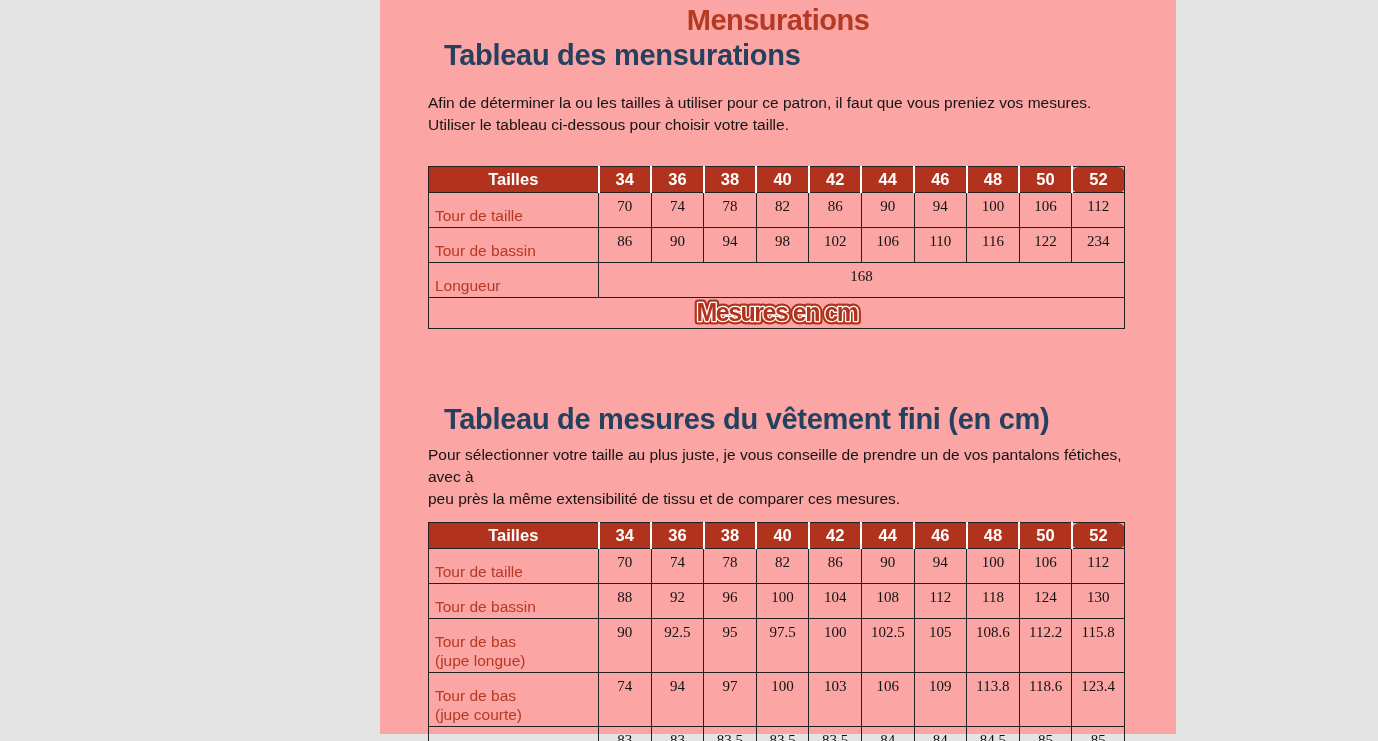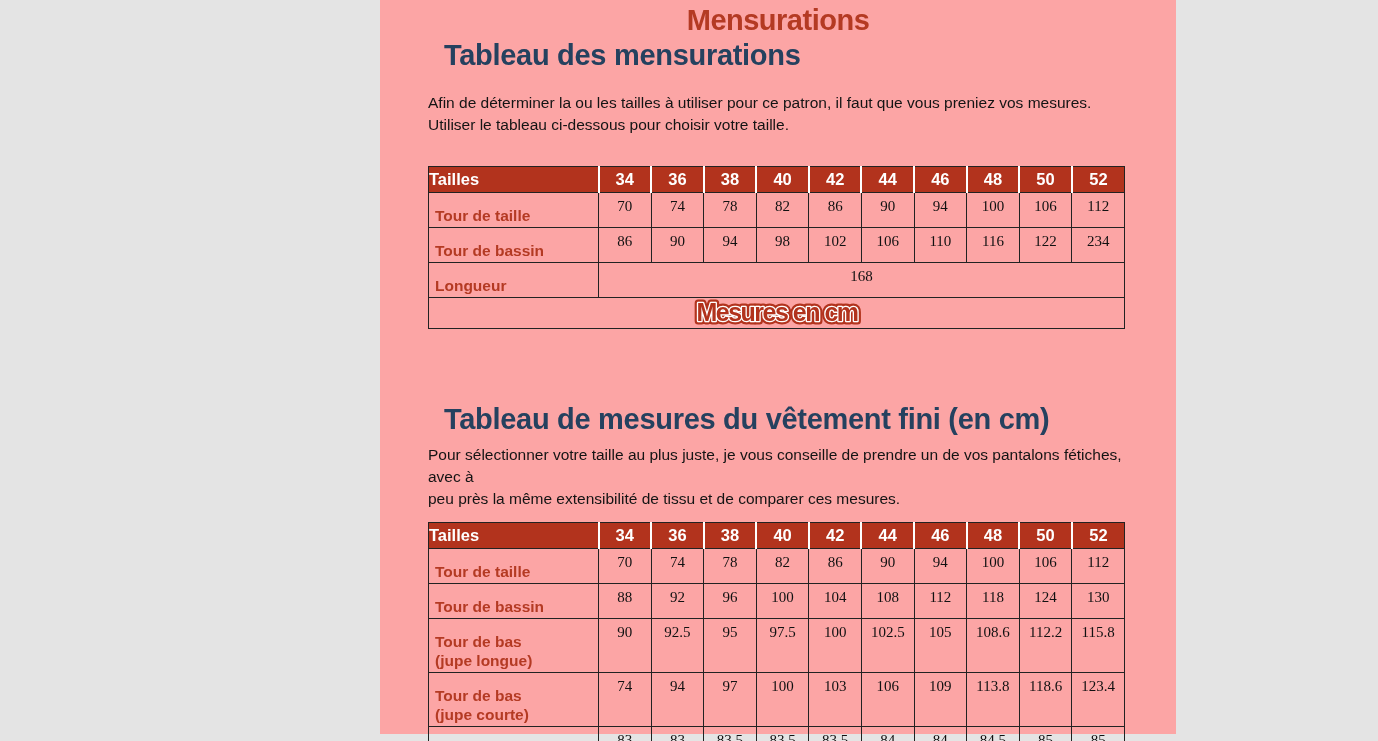--- a/index.html
+++ b/index.html
@@ -50,31 +50,31 @@
   table.mtable thead th {
     background: #b2331d;
     color: #ffffff;
     font-size: 16.5px; font-weight: 700;
     text-align: center;
     height: 26px; padding: 0;
     border-top: 1px solid #222222;
     border-bottom: 1px solid #222222;
     border-right: 2px solid #ffffff;
   }
-  table.mtable thead th:last-child { border-right: 1px solid #222222; }
+  table.mtable thead th:last-child { border-right: 1px solid #222222; border-radius: 7px; }
   table.mtable thead th.corner {
-    text-align: left; 
+    text-align: center; 
     border-left: 1px solid #222222;
   }
   table.mtable td { border: 1px solid #222222; }
   table.mtable tbody tr { height: 29px; }
   td.rowlabel {
     padding: 13px 4px 2px 6px;
     color: #b43a23;
-    font-weight: 700; font-size: 15.5px;
+    font-weight: 400; font-size: 15.5px;
     vertical-align: middle;
   }
   td.rowlabel div { line-height: 19px; }
   td.val {
     font-family: "Liberation Serif", serif;
     font-size: 15px; line-height: 18px;
     color: #111111;
     text-align: center;
     vertical-align: top;
     padding: 4px 0 0;

